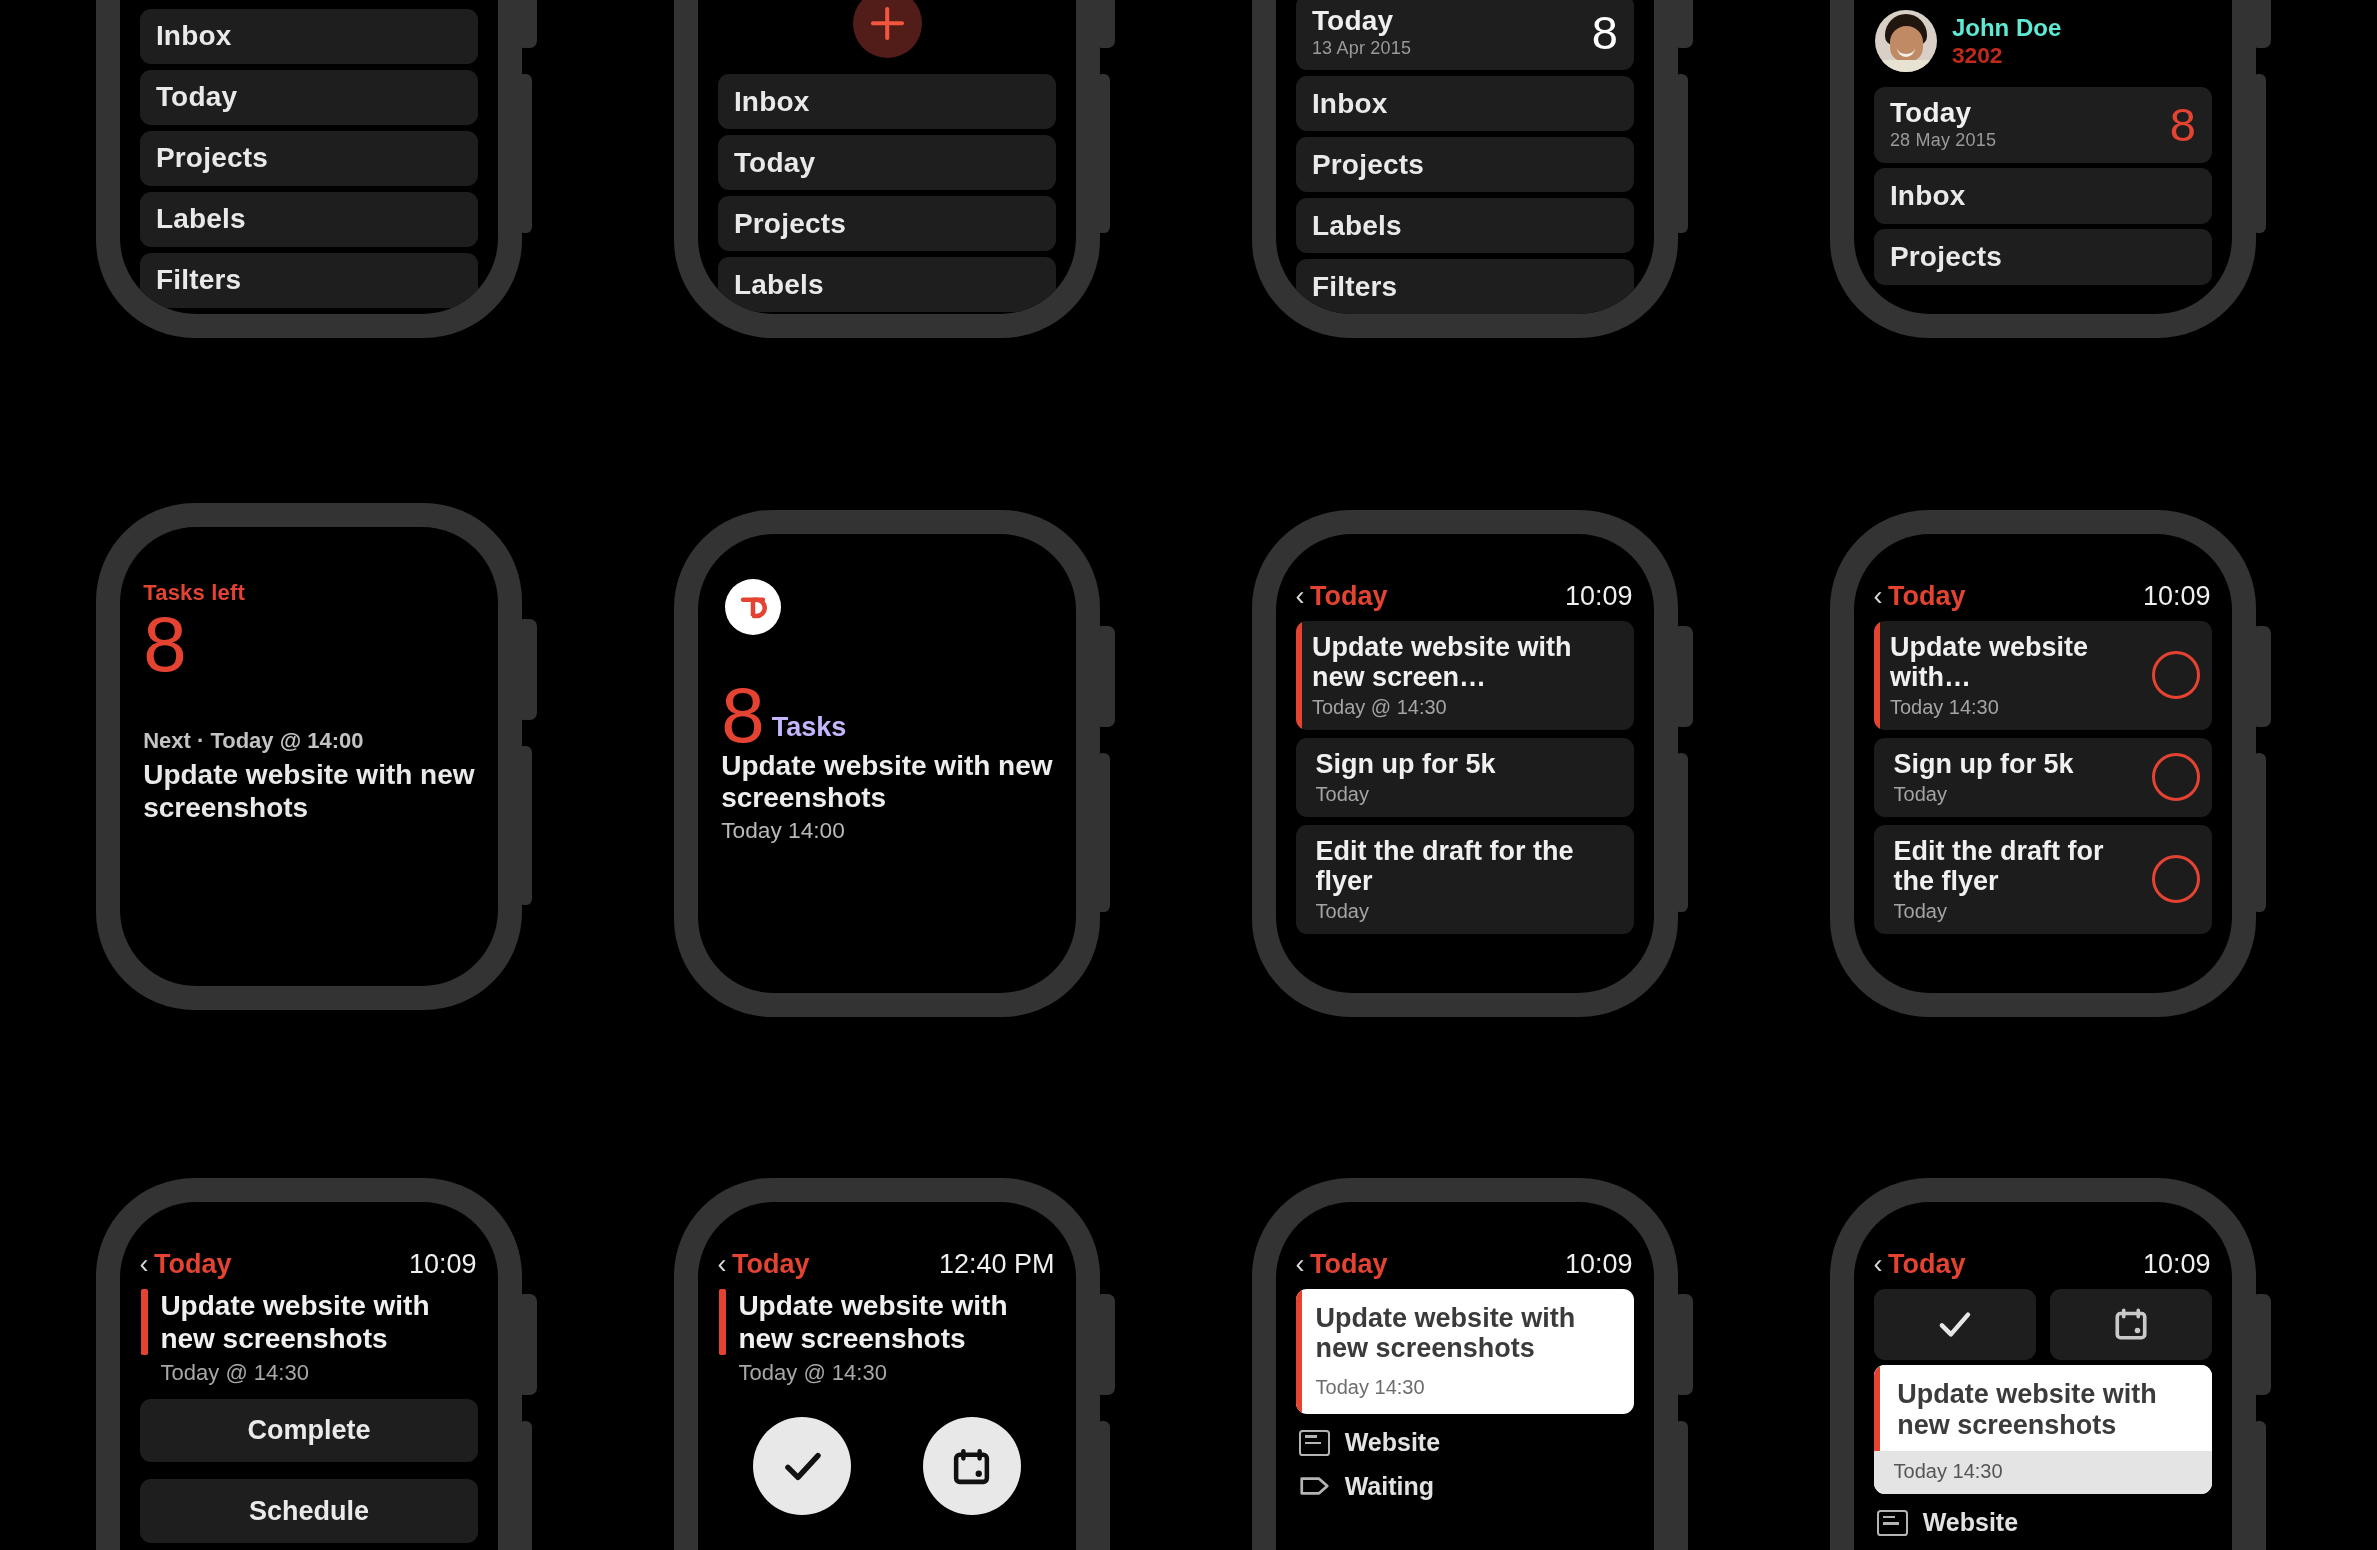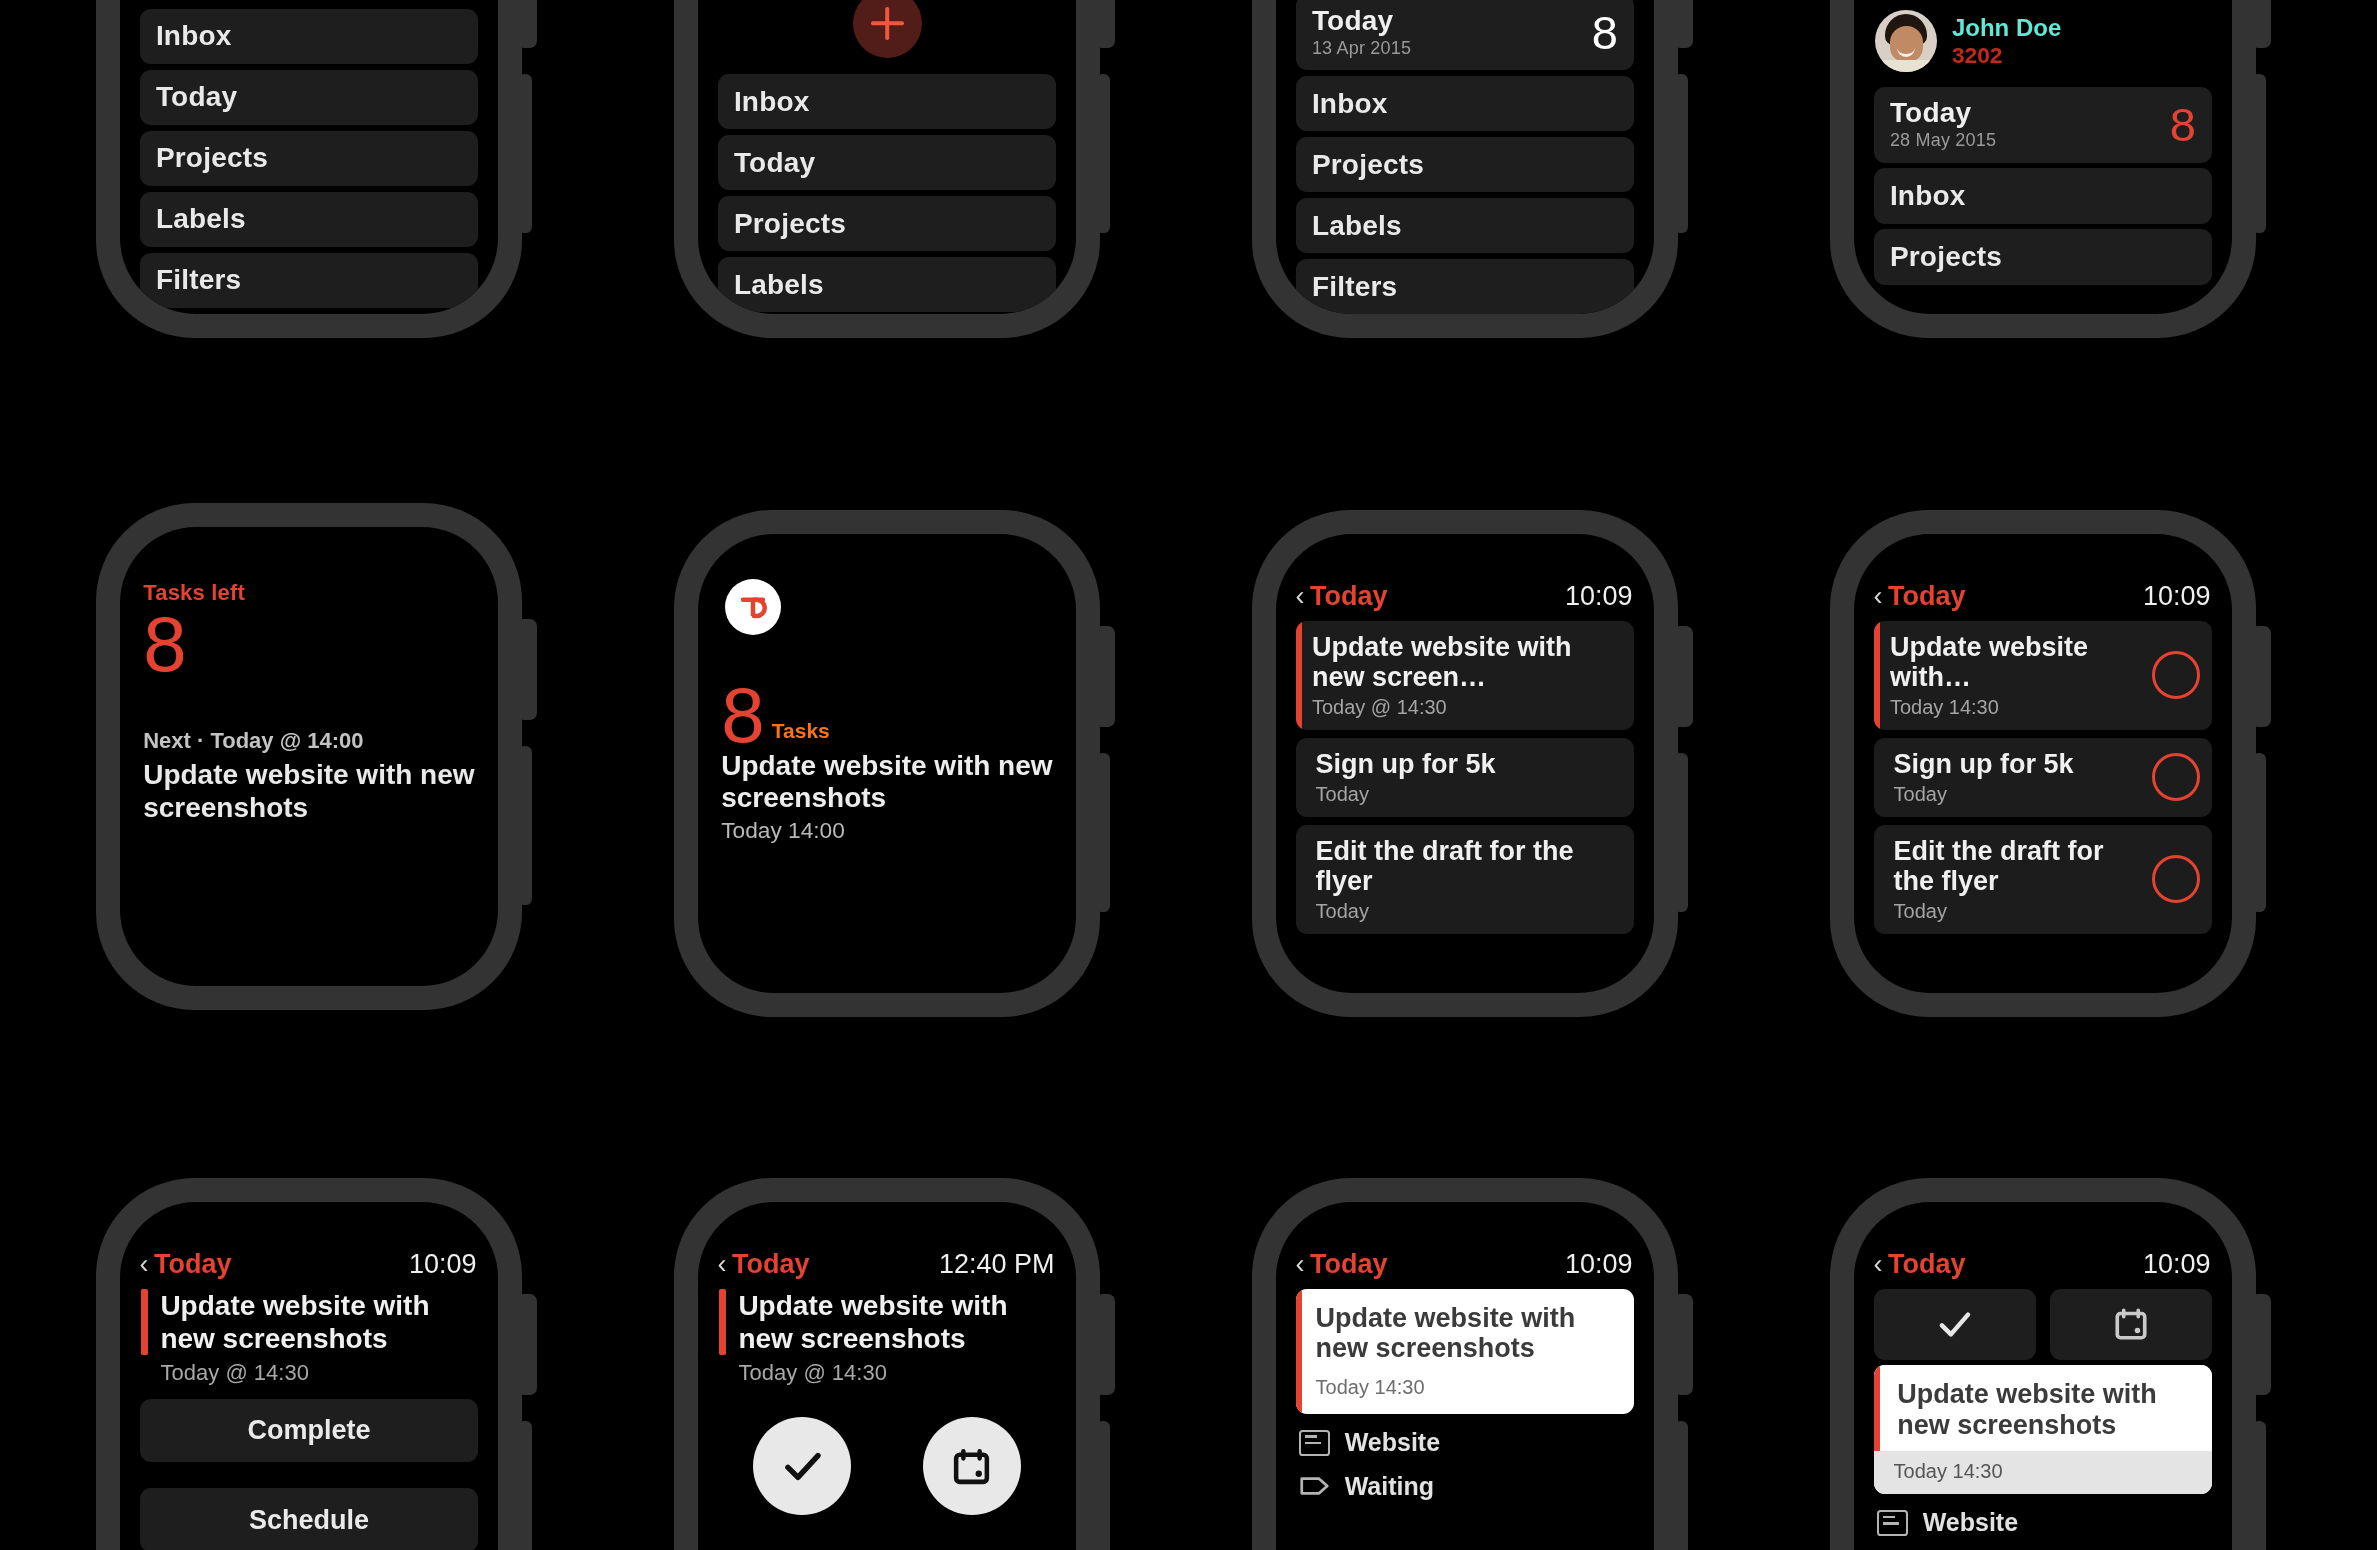--- a/index.html
+++ b/index.html
@@ -101,32 +101,32 @@
   .wtitle{font-size:28px;font-weight:700;color:#e9e9e9;line-height:1.18;margin-top:3.6px;}
 
   
   .applogo{
     width:56px;height:56px;border-radius:50%;background:#fff;
     display:flex;align-items:center;justify-content:center;margin:5.4px 0 0 3.6px;
   }
   .applogo svg{display:block;}
   .ncount{display:flex;align-items:flex-end;gap:7.2px;margin-top:49px;}
   .ncount .n{font-size:78px;font-weight:300;color:#e44332;line-height:.82;}
-  .ncount .w{font-size:21px;font-weight:700;color:#f97316;line-height:1;padding-bottom:7.2px;}
+  .ncount .w{font-size:27px;font-weight:700;color:#c4b5fd;line-height:1;padding-bottom:7.2px;}
   .ntitle{font-size:28px;font-weight:700;color:#ededed;line-height:1.16;margin-top:1.8px;}
   .nsub{font-size:22.7px;font-weight:400;color:#b9b9b9;margin-top:2.7px;}
 
   
   .dtitle{display:flex;margin:1.8px 0 3.6px 1.8px;}
   .dtitle .bar{width:6.3px;background:#e44332;border-radius:1.8px;flex:0 0 auto;}
   .dtitle .txt{font-size:28px;font-weight:700;color:#f0f0f0;line-height:1.18;padding-left:12.7px;}
   .dsub{font-size:22px;font-weight:400;color:#a8a8a8;margin:5.4px 0 12.7px 21px;}
   .dbtn{
     background:#1e1e1e;border-radius:11px;text-align:center;
-    padding:16.3px 0;margin-bottom:26px;font-size:27px;font-weight:700;color:#eaeaea;
+    padding:16.3px 0;margin-bottom:17px;font-size:27px;font-weight:700;color:#eaeaea;
   }
   .circlerow{display:flex;justify-content:space-around;margin-top:31px;}
   .circ{
     width:98px;height:98px;border-radius:50%;background:#e8e8e8;
     display:flex;align-items:center;justify-content:center;
   }
   .iconrow{display:flex;gap:14.5px;margin:0 0 5.4px 0;}
   .iconbtn{
     flex:1 1 0;background:#1e1e1e;border-radius:11px;height:71px;
     display:flex;align-items:center;justify-content:center;

